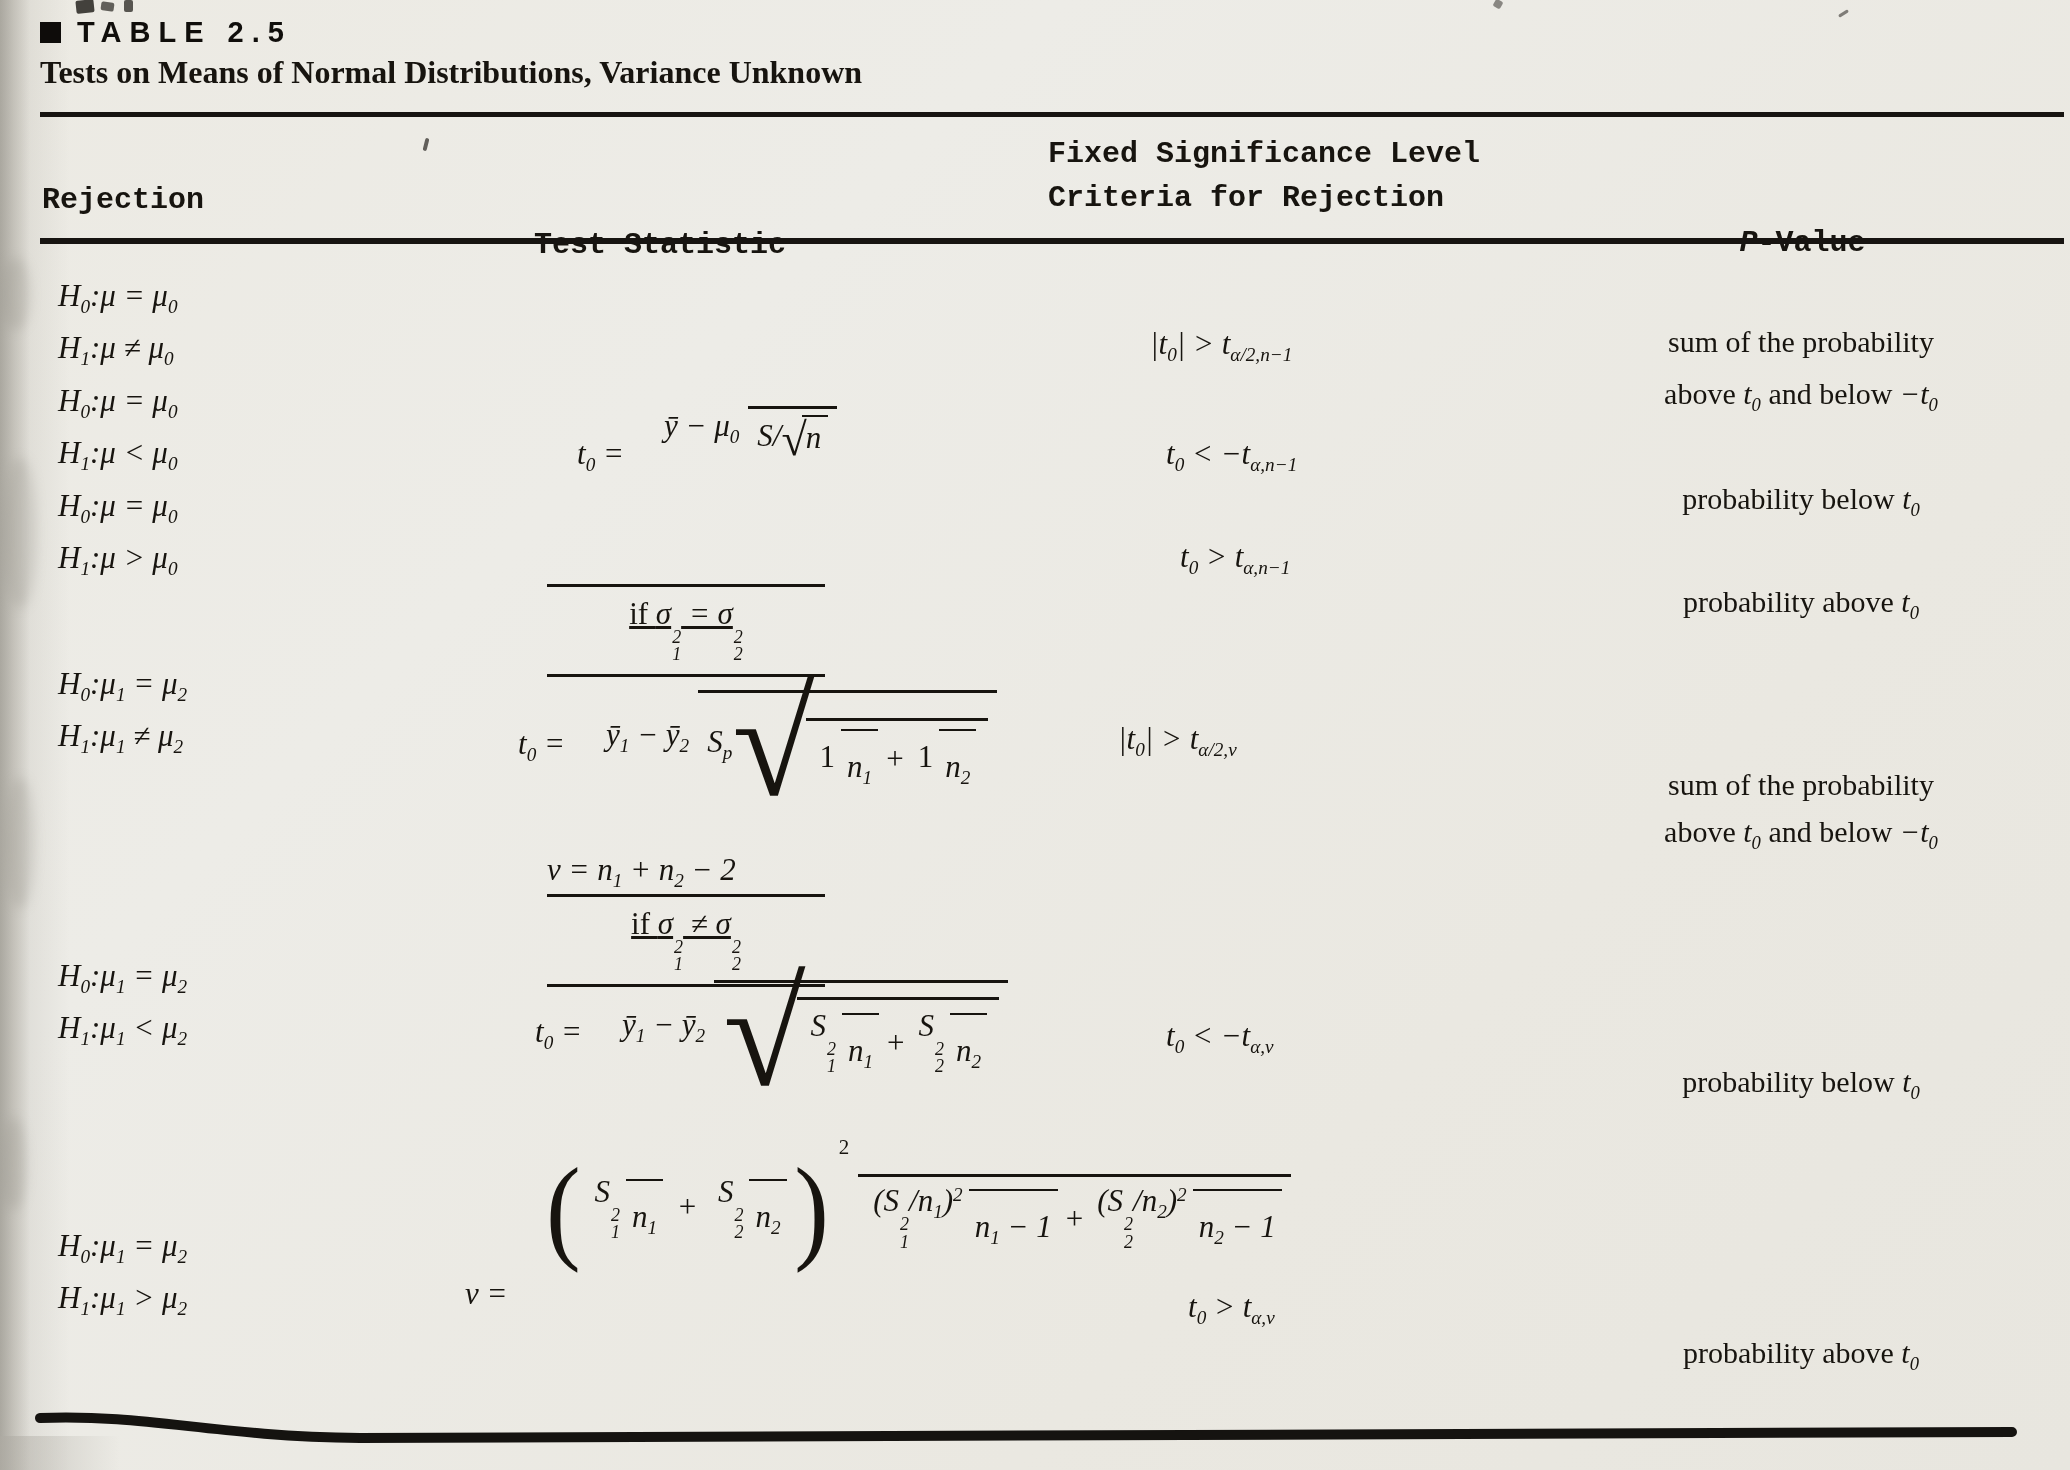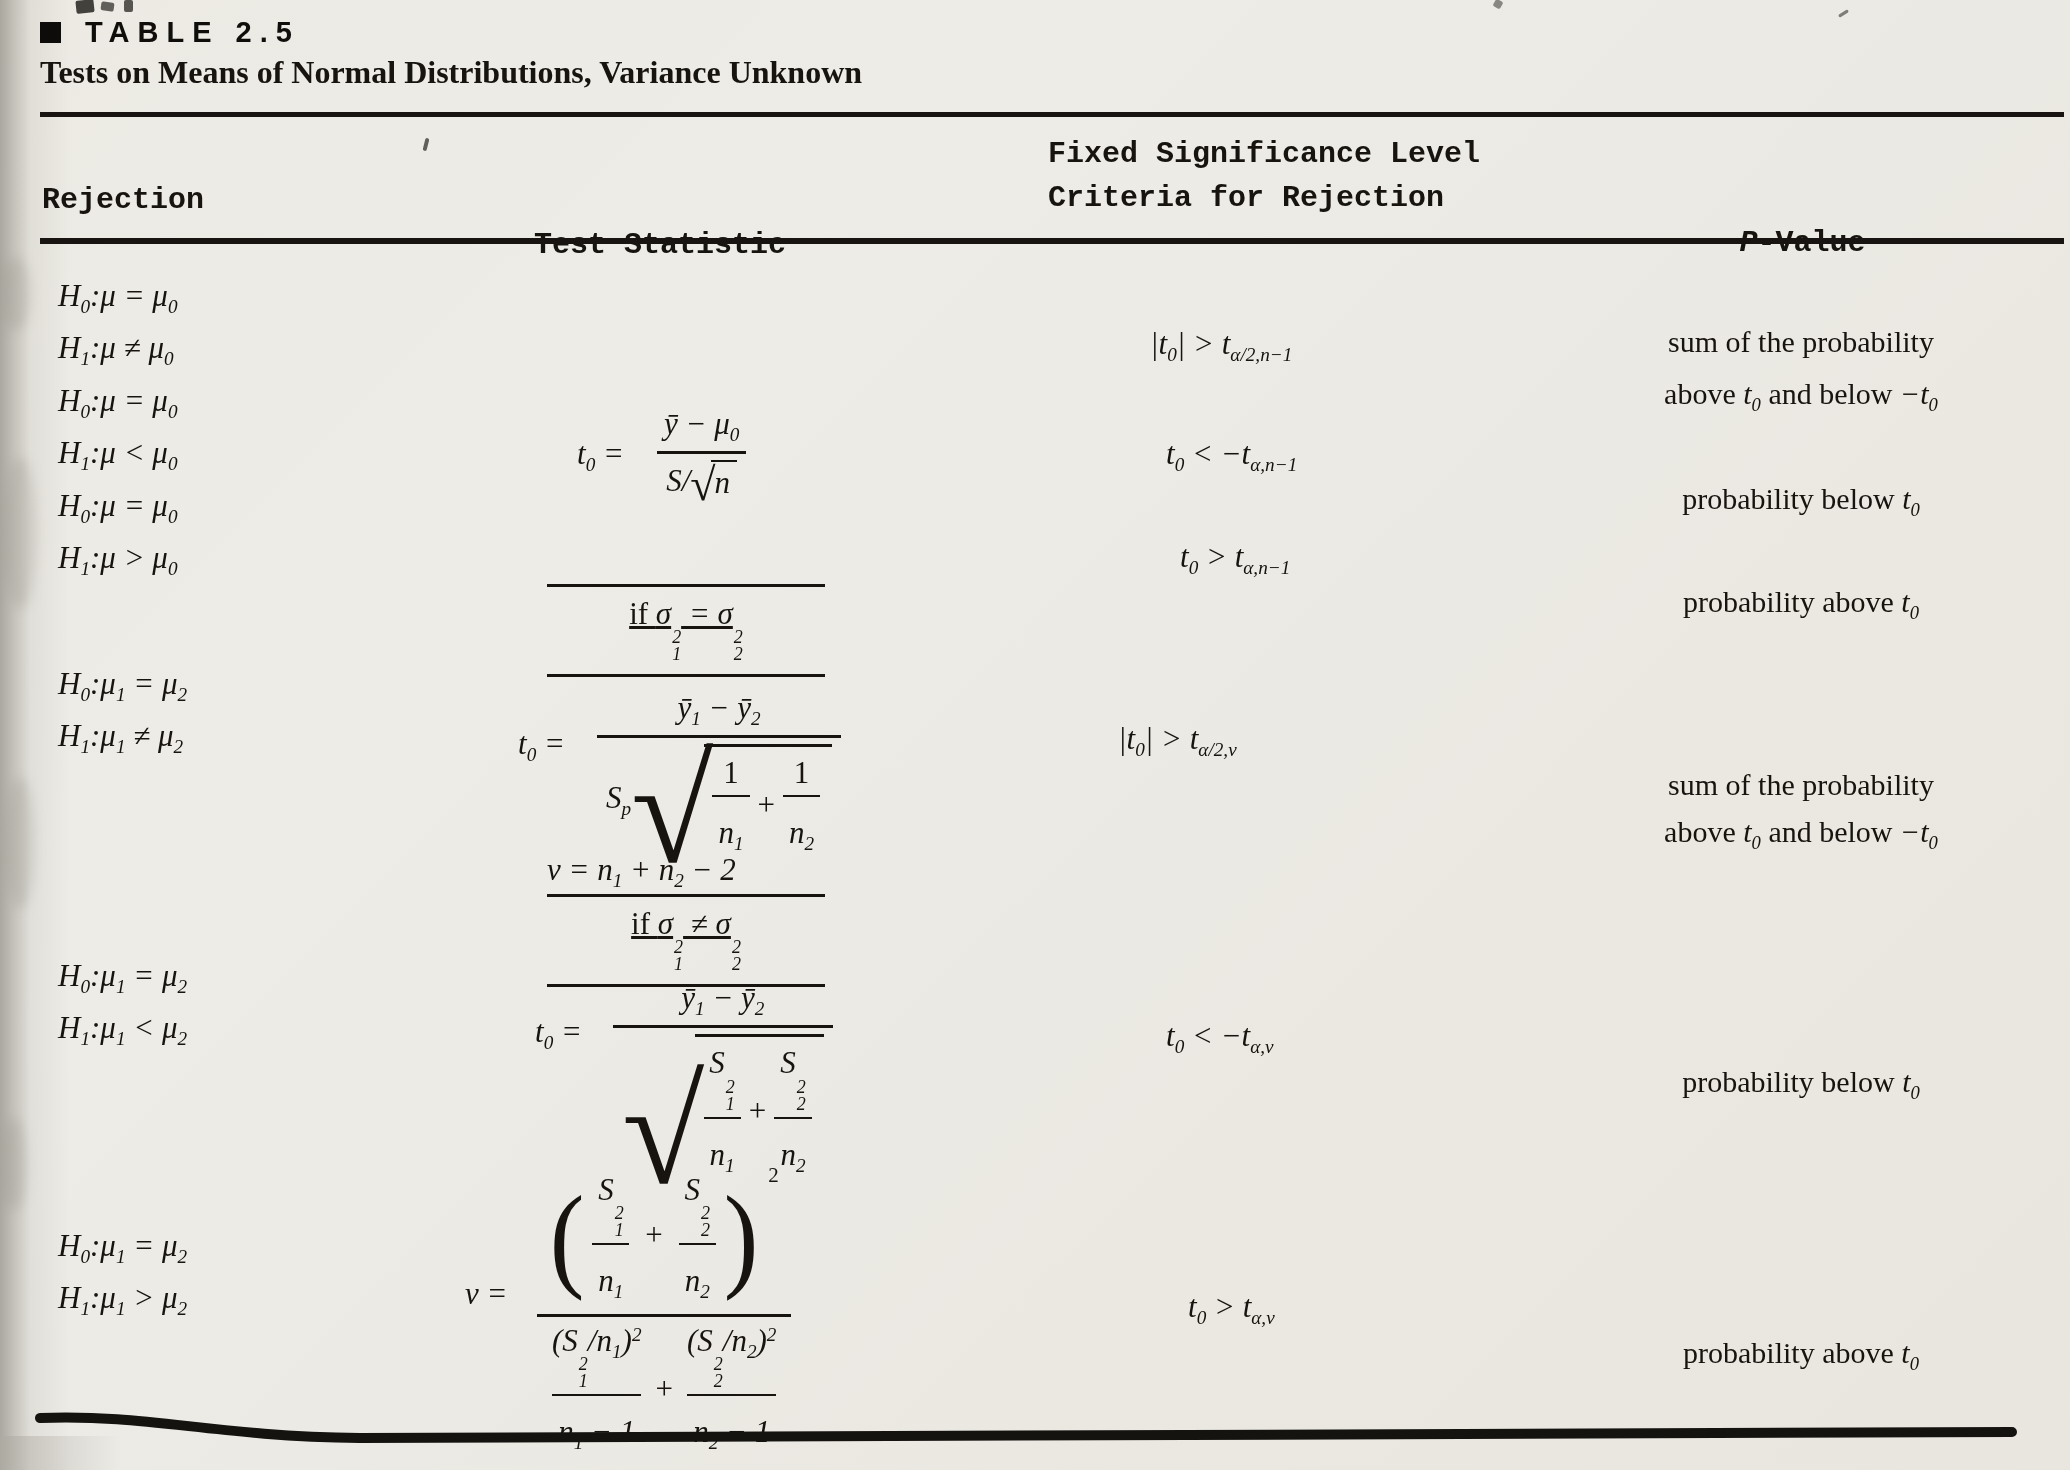--- a/index.html
+++ b/index.html
@@ -11,37 +11,37 @@
     position:relative;width:2070px;height:1470px;overflow:hidden;
     background:linear-gradient(135deg,#eceae3 0%,#edece7 30%,#eae8e1 70%,#e8e6df 100%);
     font-family:"Liberation Serif","DejaVu Serif",serif;
     color:var(--ink);
   }
   .abs{position:absolute;}
   
   .tbl-label{
     font-family:"Liberation Sans","DejaVu Sans",sans-serif;
     font-weight:700;font-size:29px;letter-spacing:8px;color:#100e0b;
-    display:flex;align-items:center;gap:24px;
+    display:flex;align-items:center;gap:16px;
   }
   .sq{width:21px;height:21px;background:#0e0c0a;display:inline-block;}
   .title{font-size:32px;font-weight:700;}
   .rule{background:#171411;}
   .colhdr{font-size:30px;font-weight:700;line-height:36px;font-family:Liberation Mono, monospace;}
   .ctr{text-align:center;margin-top:45px;}
   
   .mi{font-style:italic;}
   .roman{font-style:normal;}
   .math-line{font-size:31px;white-space:nowrap;}
   sub{font-size:0.62em;vertical-align:-0.38em;font-style:italic;}
   sup{font-size:0.62em;vertical-align:0.5em;font-style:italic;}
   .stk{display:inline-flex;flex-direction:column;align-items:center;
        vertical-align:-0.62em;line-height:0.95;margin-left:1px;}
   .stk .s-sup,.stk .s-sub{font-size:0.58em;display:block;font-style:italic;}
-  .frac{display:inline-flex;flex-direction:column;align-items:center;vertical-align:middle;text-align:center;}
+  .frac{display:inline-flex;flex-direction:row;align-items:center;vertical-align:middle;text-align:center;}
   .frac>.num{padding:0 9px 5px;}
   .frac>.den{border-top:3px solid var(--ink);padding:6px 9px 0;}
   .frac.inner>.num{padding:0 6px 4px;}
   .frac.inner>.den{border-top:2.5px solid var(--ink);padding:18px 6px 0;}
   .den-flex{display:flex;align-items:center;justify-content:center;}
   .plus{margin:0 8px;}
   .sqrt{display:inline-flex;align-items:flex-end;}
   .rad{font-style:normal;}
   .rad-sm{font-size:46px;line-height:0.70;margin-right:-5px;}
   .rad-lg{font-size:150px;line-height:0.60;margin-right:-9px;}

